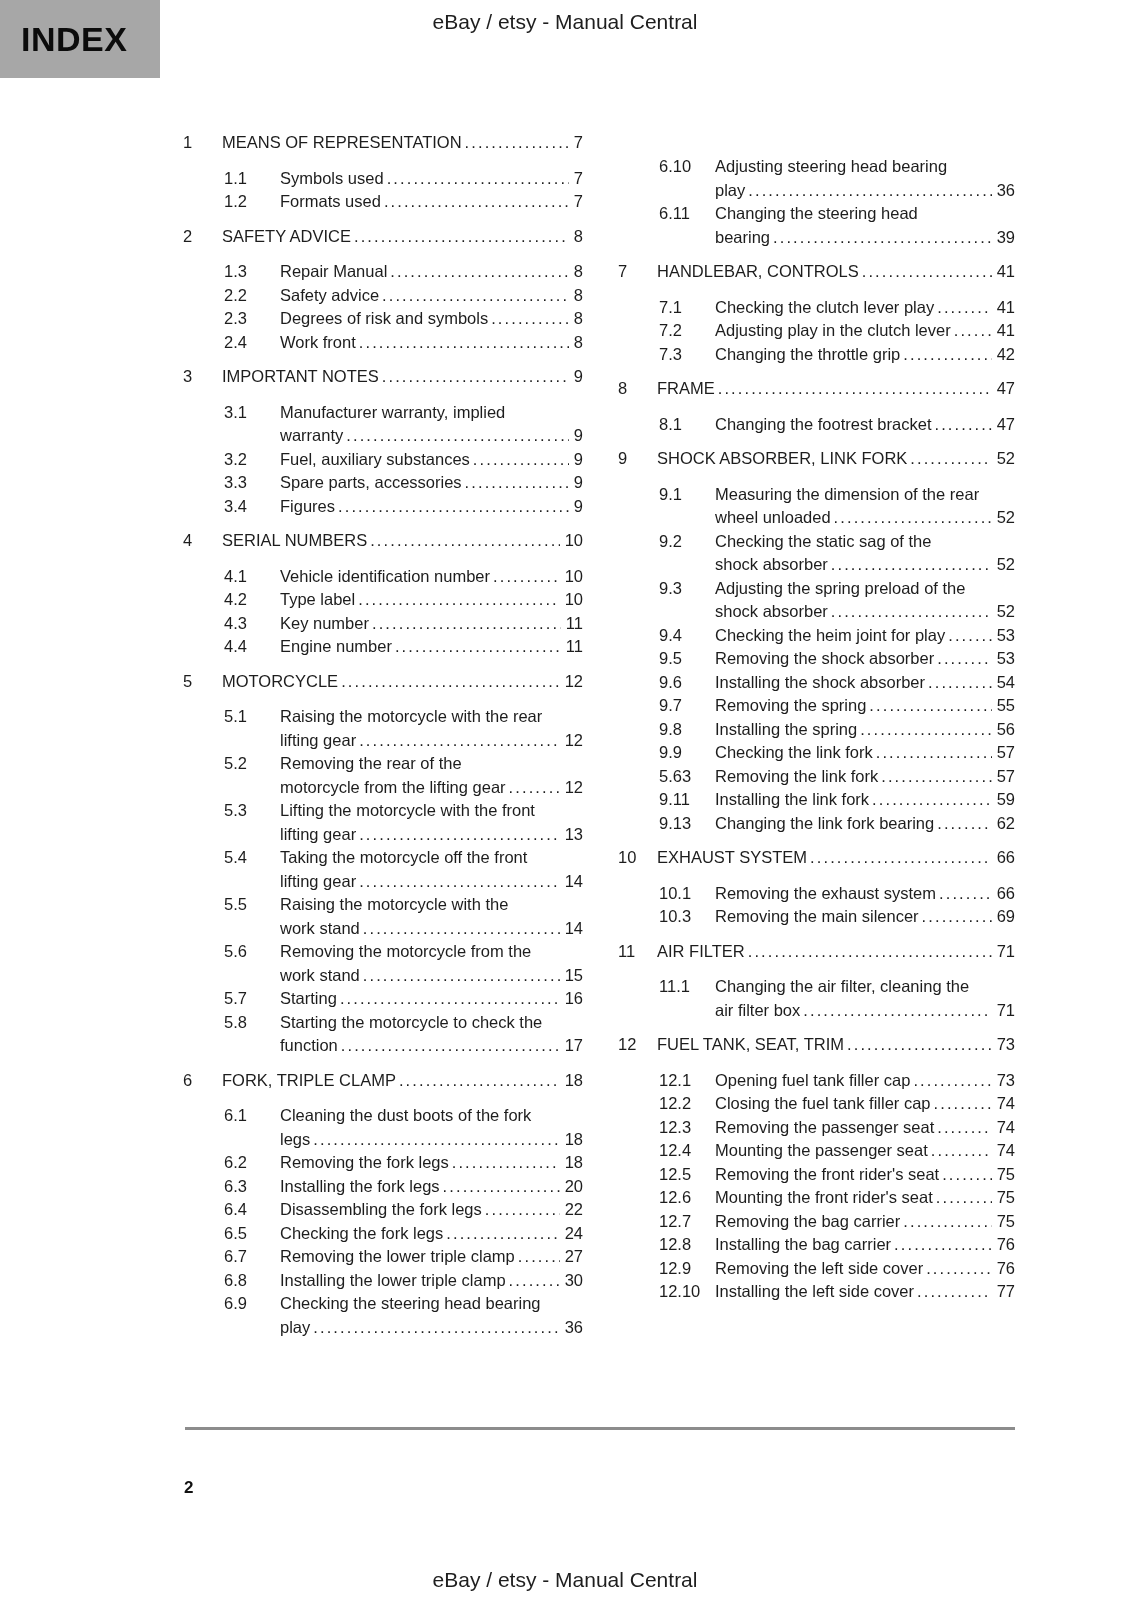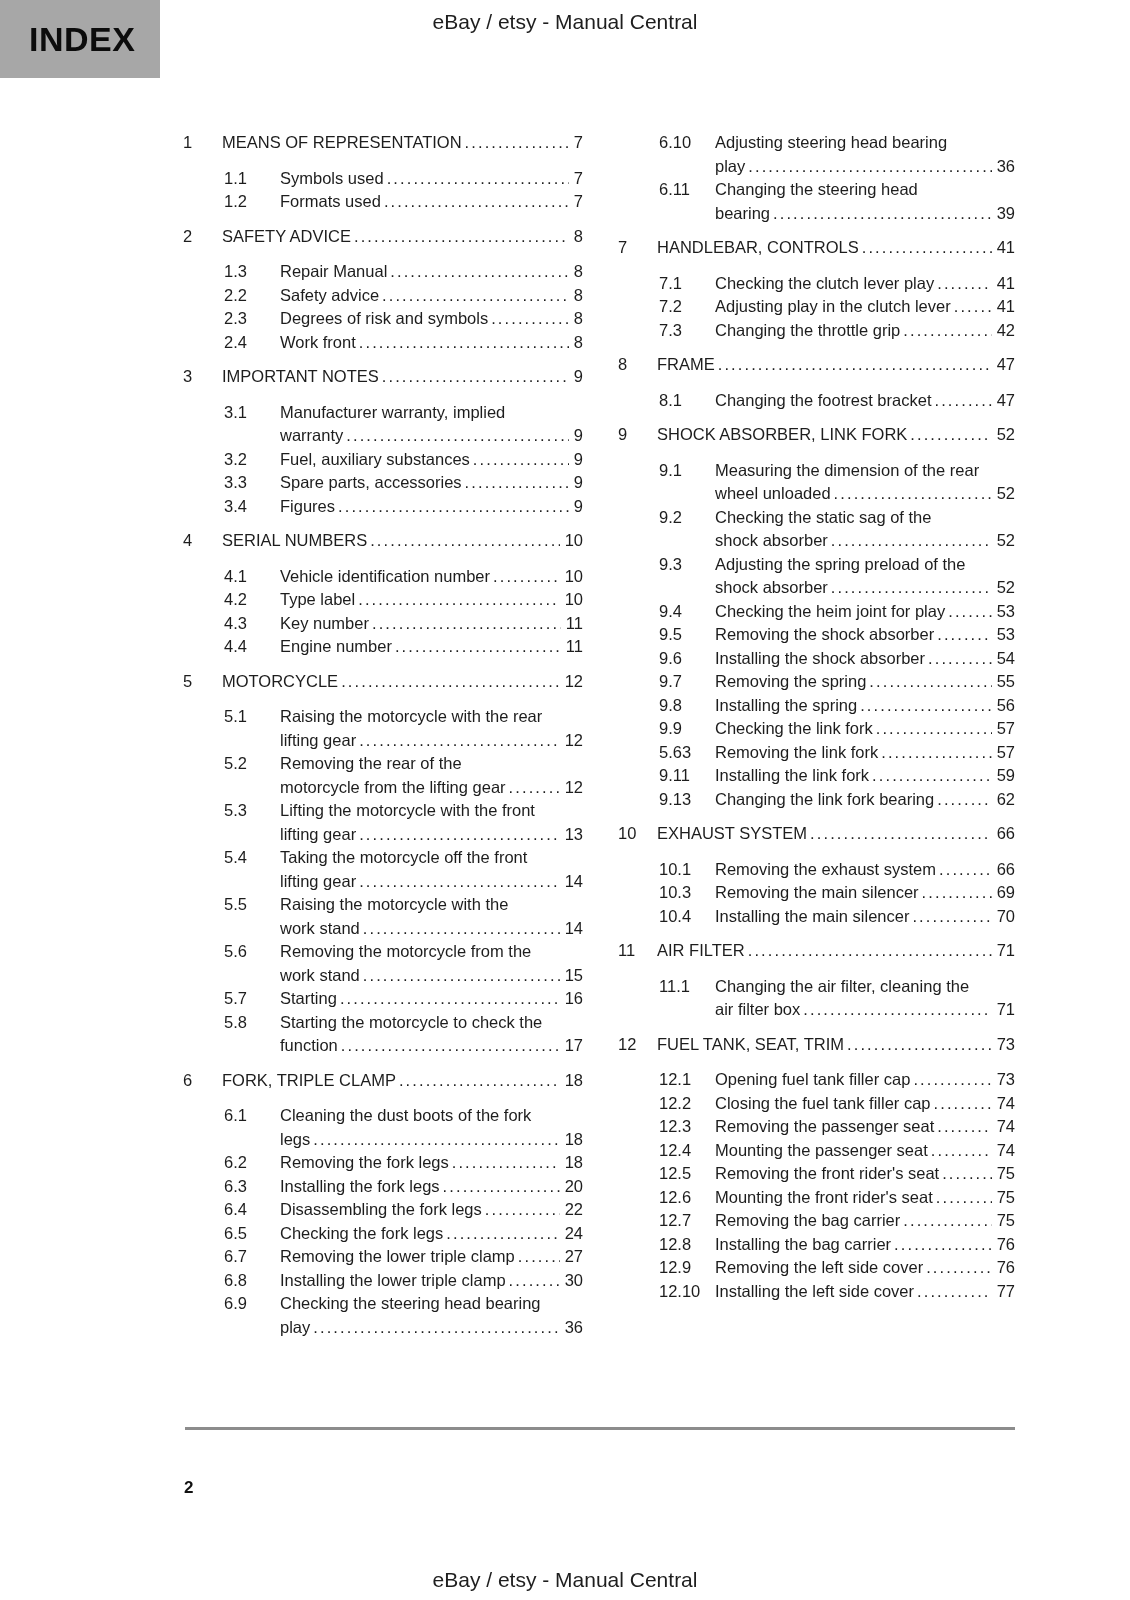--- a/index.html
+++ b/index.html
@@ -19,21 +19,21 @@
   }
 
   
   .index-box {
     position: absolute;
     left: 0; top: 0;
     width: 160px; height: 78px;
     background: var(--index-bg);
     display: flex;
     align-items: center;
-    padding-left: 29px;
+    padding-left: 21px;
   }
   .index-box .label {
     font-size: 34px;
     font-weight: bold;
     color: #0c0c0c;
     letter-spacing: 0.5px;
   }
   .header-title {
     position: absolute;
     left: 0; top: 10px;
@@ -48,21 +48,21 @@
     position: absolute;
     top: 131px;
     left: 183px;
     width: 832px;
     display: flex;
     gap: 35px;
     font-size: 16.5px;
     line-height: 23.5px;
   }
   .col { width: 400px; }
-  .col.right { width: 397px; }
+  .col.right { width: 397px; margin-top: 24px; }
 
   .row { display: flex; }
   .row.sec { margin: 11px 0 12px; }
   .col .row:first-child { margin-top: 0; }
 
   .snum { flex: 0 0 39px; }
   .stitle { white-space: nowrap; }
 
   .row.item { padding-left: 41px; }
   .inum { flex: 0 0 56px; }
@@ -687,30 +687,20 @@
       <div class="row item">
         <span class="inum">10.3</span>
         <span class="itxt">
           <div class="line last">
             <span class="t">Removing the main silencer</span>
             <span class="dots"></span>
             <span class="pg">69</span>
           </div>
         </span>
       </div>
-      <div class="row item">
-        <span class="inum">10.4</span>
-        <span class="itxt">
-          <div class="line last">
-            <span class="t">Installing the main silencer</span>
-            <span class="dots"></span>
-            <span class="pg">70</span>
-          </div>
-        </span>
-      </div>
       <div class="row sec">
         <span class="snum">11</span>
         <span class="stitle">AIR FILTER</span>
         <span class="dots"></span>
         <span class="pg">71</span>
       </div>
       <div class="row item">
         <span class="inum">11.1</span>
         <span class="itxt">
           <div class="line">Changing the air filter, cleaning the</div>

